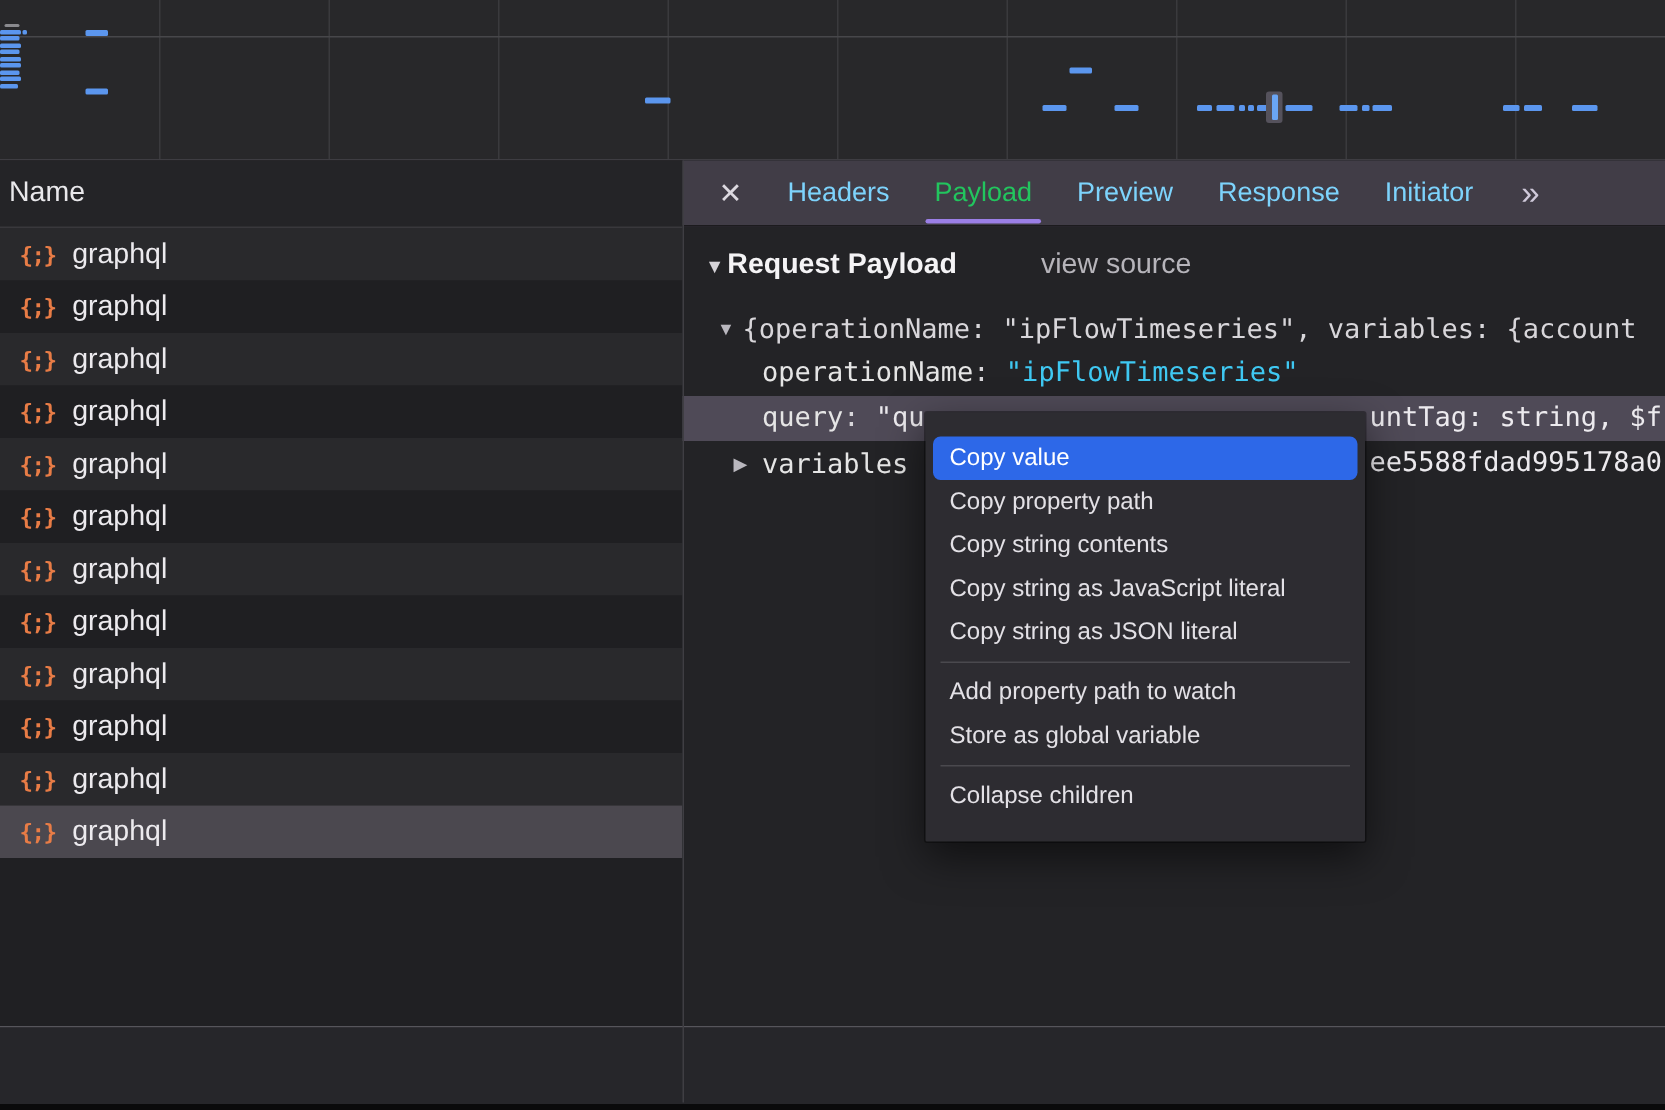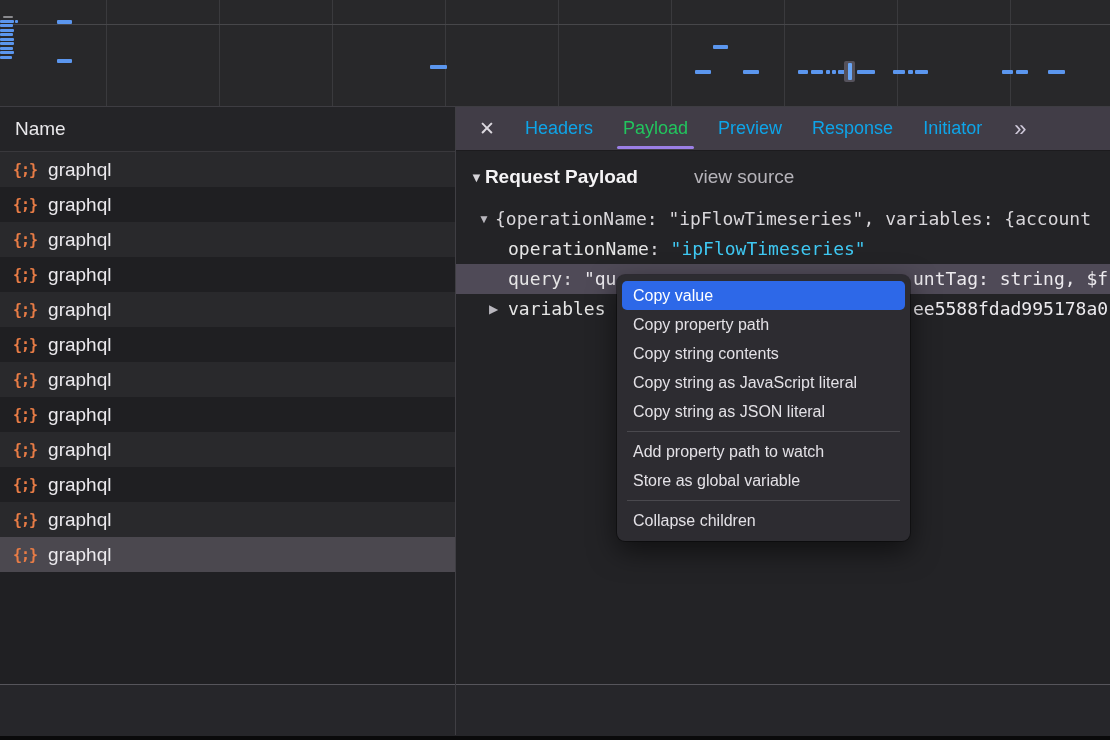--- a/index.html
+++ b/index.html
@@ -15,37 +15,37 @@
   .ov-gl { position:absolute; top:0; bottom:0; width:1px; background:#3a3a3d; }
   .ov-hline { position:absolute; left:0; right:0; height:1px; background:#47474a; }
   .ov-bar { position:absolute; border-radius:1px; }
   .ov-marker { position:absolute; background:#55525c; border-radius:2px;
     display:flex; align-items:center; justify-content:center; }
   .ov-marker-bar { width:4px; height:17px; background:#6aa6f5; border-radius:1px; }
 
   
   .left-panel { position:absolute; top:107px; left:0; width:455px; height:577px; background:#202023; }
   .name-header { height:45px; background:#242427; border-bottom:1px solid #39383c;
-    display:flex; align-items:center; padding-left:15px; }
+    display:flex; align-items:center; padding-left:6px; }
   .name-header span { font-size:19px; color:#e9e8eb; }
   .req-rows { position:absolute; top:45px; left:0; right:0; }
   .req-row { height:35px; display:flex; align-items:center; padding-left:13px; gap:11px; }
   .req-row:nth-child(odd) { background:#29292c; }
   .req-row:nth-child(even) { background:#1f1f22; }
   .req-row.selected { background:#4b484f; }
   .req-icon { font-family:"DejaVu Sans Mono", monospace; font-weight:bold;
     font-size:15px; color:#e87c46; letter-spacing:-1px; }
   .req-label { font-size:19px; color:#eceaee; }
 
   
   .right-panel { position:absolute; top:107px; left:455px; width:655px; height:577px; background:#232326; }
   .tab-bar { position:relative; height:44px; background:#413d47; border-bottom:1px solid #1c1b1e;
     display:flex; align-items:center; gap:30px; padding-left:24px; }
   .close-x { font-size:19px; color:#dcd9e0; cursor:default; }
-  .tab { position:relative; font-size:18px; color:#0ea5e9; cursor:default; }
+  .tab { position:relative; font-size:18px; color:#7dd3fc; cursor:default; }
   .tab.active { color:#22c55e; }
   .tab.active::after { content:""; position:absolute; left:-6px; right:-6px; bottom:-10px;
     height:3px; background:#9b7fe6; border-radius:2px; }
   .overflow { font-size:22px; color:#cfc9da; margin-left:2px; }
 
   .payload { position:absolute; top:45px; left:0; right:0; bottom:0; background:#232326; }
   .payload-header { position:absolute; top:14px; left:15px; display:flex; align-items:center; }
   .tri { font-size:13px; color:#d5d3d8; margin-right:2px; }
   .ptitle { font-size:19px; font-weight:bold; color:#f4f3f5; }
   .vsource { font-size:19px; color:#b6b4ba; margin-left:56px; }
@@ -68,22 +68,22 @@
   .gray  { color:#d8d6da; }
   .frag  { position:absolute; left:458px; top:0; }
 
   
   .v-divider { position:absolute; left:455px; top:107px; height:628px; width:1px; background:#3f3e43; z-index:10; }
   .footer-divider { position:absolute; top:684px; left:0; width:1110px; height:1px; background:#56555b; }
   .footer { position:absolute; top:685px; left:0; width:1110px; height:51px; background:#26262a; }
   .bottom-black { position:absolute; top:736px; left:0; width:1110px; height:4px; background:#0a0a0b; }
 
   
-  .context-menu { position:absolute; left:617px; top:275px; width:293px; padding:6px 0;
-    background:#2d2c31; border-radius:8px; z-index:100;
+  .context-menu { position:absolute; left:617px; top:275px; width:293px; padding:16px 0;
+    background:#2d2c31; border-radius:1px; z-index:100;
     box-shadow:0 10px 28px rgba(0,0,0,.55), 0 0 0 1px rgba(0,0,0,.35); }
   .cm-item { height:29px; line-height:29px; padding-left:16px; font-size:16px; color:#e3e1e6; cursor:default; }
   .cm-item.selected { background:#2d68e8; color:#ffffff; margin:0 5px; padding-left:11px; border-radius:5px; }
   .cm-sep { height:1px; background:#4a494e; margin:5px 10px; }
 </style>
 </head>
 <body>
 
 <div class="screen">
 

